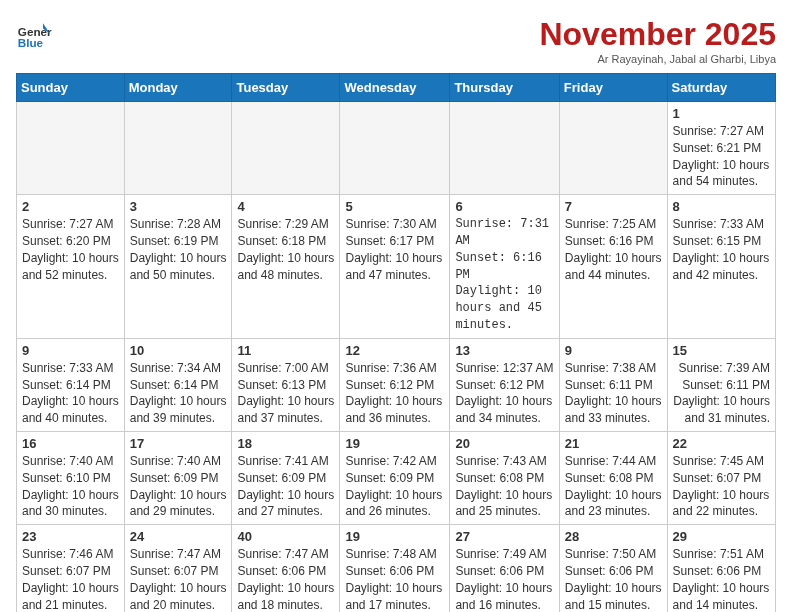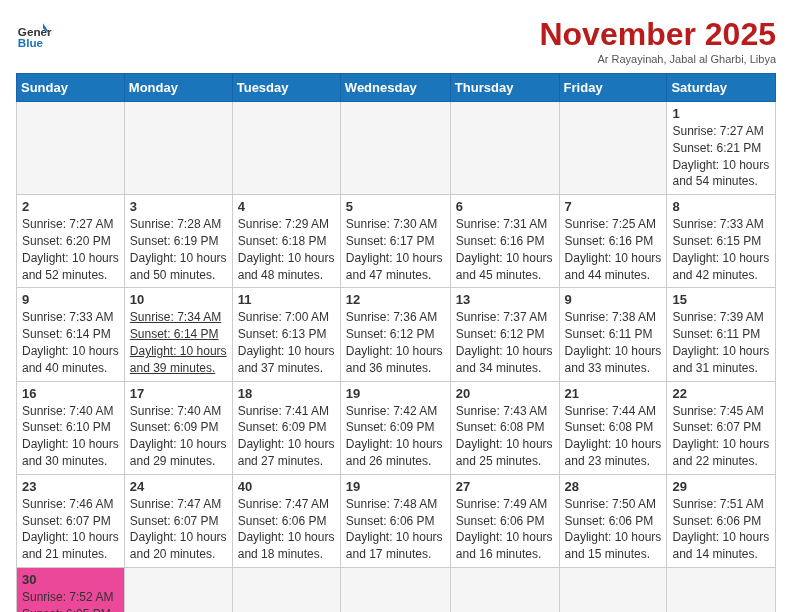--- a/index.html
+++ b/index.html
@@ -145,21 +145,21 @@
 Daylight: 10 hours and 48 minutes.</div>
         </td>
         <td>
           <span class="day-number">5</span>
           <div class="day-info" style="white-space: pre-line;">Sunrise: 7:30 AM
 Sunset: 6:17 PM
 Daylight: 10 hours and 47 minutes.</div>
         </td>
         <td>
           <span class="day-number">6</span>
-          <div class="day-info" style="white-space: pre-line;">Sunrise: 7:31 AM
+          <div class="day-info" style="white-space: pre-line; font-family: Liberation Mono, monospace;">Sunrise: 7:31 AM
 Sunset: 6:16 PM
 Daylight: 10 hours and 45 minutes.</div>
         </td>
         <td>
           <span class="day-number">7</span>
           <div class="day-info" style="white-space: pre-line;">Sunrise: 7:25 AM
 Sunset: 6:16 PM
 Daylight: 10 hours and 44 minutes.</div>
         </td>
         <td>
@@ -171,51 +171,51 @@
       </tr>
       <tr>
         <td>
           <span class="day-number">9</span>
           <div class="day-info" style="white-space: pre-line;">Sunrise: 7:33 AM
 Sunset: 6:14 PM
 Daylight: 10 hours and 40 minutes.</div>
         </td>
         <td>
           <span class="day-number">10</span>
-          <div class="day-info" style="white-space: pre-line; text-decoration: underline;">Sunrise: 7:34 AM
+          <div class="day-info" style="white-space: pre-line;">Sunrise: 7:34 AM
 Sunset: 6:14 PM
 Daylight: 10 hours and 39 minutes.</div>
         </td>
         <td>
           <span class="day-number">11</span>
           <div class="day-info" style="white-space: pre-line;">Sunrise: 7:00 AM
 Sunset: 6:13 PM
 Daylight: 10 hours and 37 minutes.</div>
         </td>
         <td>
           <span class="day-number">12</span>
           <div class="day-info" style="white-space: pre-line;">Sunrise: 7:36 AM
 Sunset: 6:12 PM
 Daylight: 10 hours and 36 minutes.</div>
         </td>
         <td>
           <span class="day-number">13</span>
-          <div class="day-info" style="white-space: pre-line;">Sunrise: 7:37 AM
+          <div class="day-info" style="white-space: pre-line;">Sunrise: 12:37 AM
 Sunset: 6:12 PM
 Daylight: 10 hours and 34 minutes.</div>
         </td>
         <td>
           <span class="day-number">9</span>
           <div class="day-info" style="white-space: pre-line;">Sunrise: 7:38 AM
 Sunset: 6:11 PM
 Daylight: 10 hours and 33 minutes.</div>
         </td>
         <td>
           <span class="day-number">15</span>
-          <div class="day-info" style="white-space: pre-line;">Sunrise: 7:39 AM
+          <div class="day-info" style="white-space: pre-line; text-align: right;">Sunrise: 7:39 AM
 Sunset: 6:11 PM
 Daylight: 10 hours and 31 minutes.</div>
         </td>
       </tr>
       <tr>
         <td>
           <span class="day-number">16</span>
           <div class="day-info" style="white-space: pre-line;">Sunrise: 7:40 AM
 Sunset: 6:10 PM
 Daylight: 10 hours and 30 minutes.</div>

